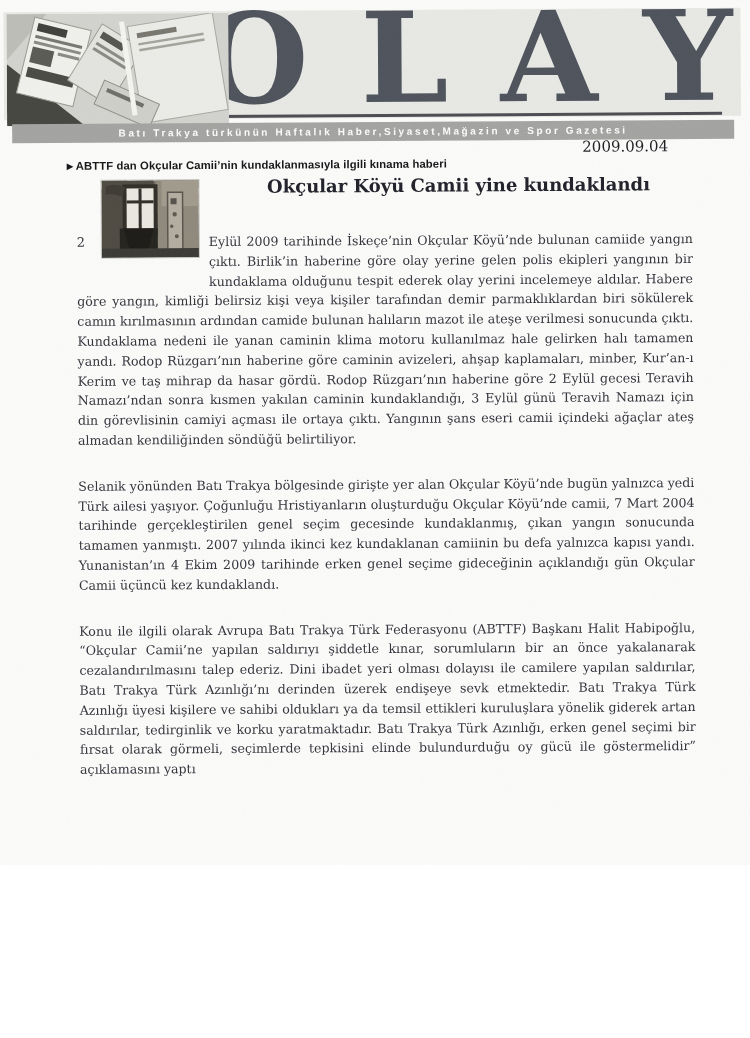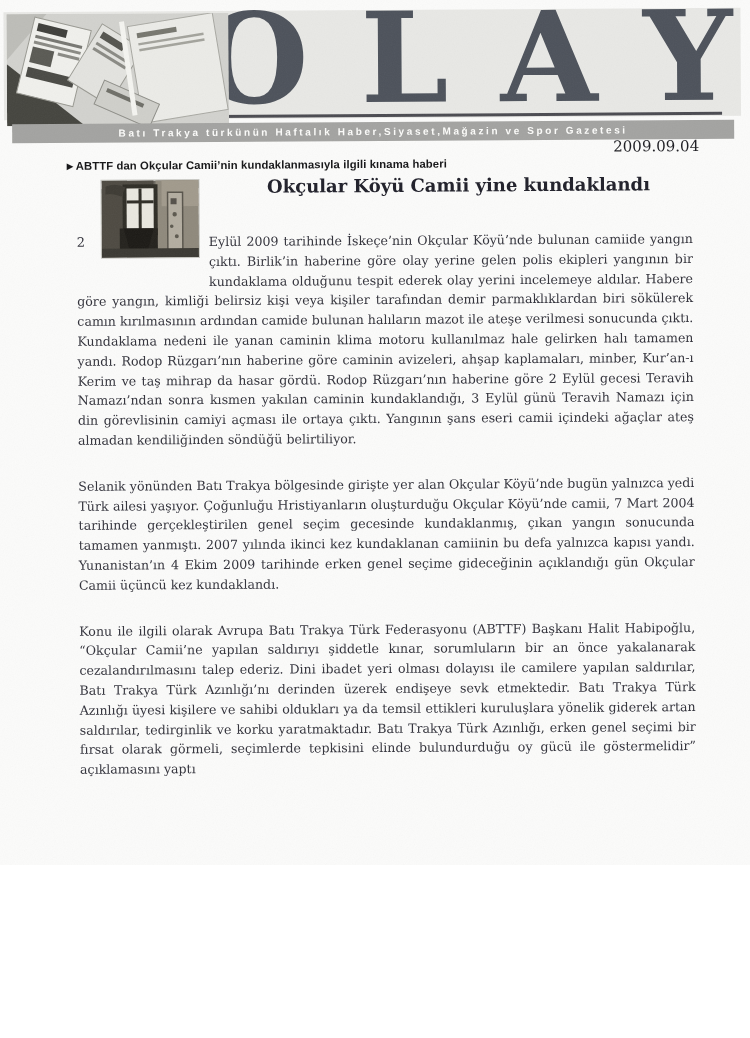--- a/index.html
+++ b/index.html
@@ -13,21 +13,21 @@
   .mast-photo{position:absolute;left:3px;top:2px;width:222px;height:112px;}
   .logo-box{position:absolute;left:166px;top:6px;width:549px;height:98px;
             border-left:3px solid #4b4b51;border-bottom:3px solid #4b4b51;}
   .logo-text{position:absolute;left:196px;top:-14px;width:560px;
              font-family:"DejaVu Serif",serif;font-weight:bold;font-size:125px;line-height:125px;
              letter-spacing:52px;color:#4d525b;white-space:nowrap;}
   .tagline-bar{position:absolute;left:14px;top:122px;width:722px;height:19px;background:#a3a3a1;
                display:flex;align-items:center;justify-content:center;}
   .tagline-bar span{font-family:"Liberation Sans",sans-serif;font-weight:bold;font-size:10px;
                     letter-spacing:2.6px;color:#fcfcfa;white-space:nowrap;}
-  .scan-date{position:absolute;left:615px;top:139px;font-size:15px;color:#1d1d22;
+  .scan-date{position:absolute;left:584px;top:139px;font-size:15px;color:#1d1d22;
              font-family:"DejaVu Serif",serif;}
 
   
   .kicker{position:absolute;left:66px;top:158px;font-family:"Liberation Sans",sans-serif;
           font-weight:bold;font-size:11.3px;color:#151517;letter-spacing:0.1px;}
   .headline{position:absolute;left:190px;top:175px;width:540px;text-align:center;
             font-family:"DejaVu Serif",serif;font-weight:bold;font-size:18px;color:#20202a;}
 
   
   .body-text{position:absolute;left:78px;top:231px;width:616px;}

